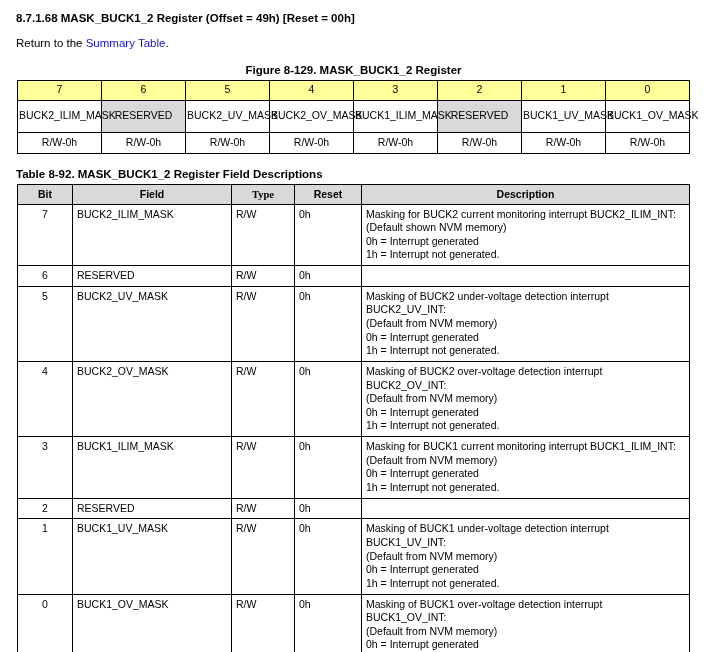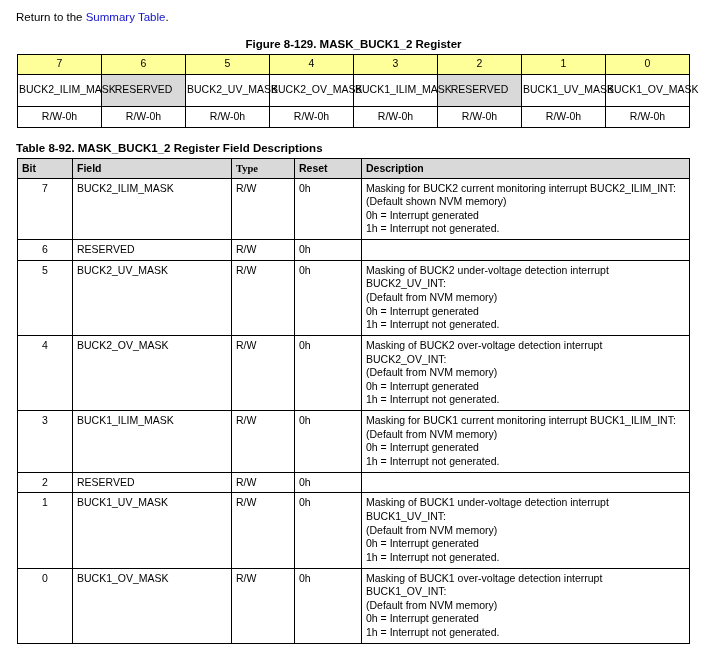--- a/index.html
+++ b/index.html
@@ -76,21 +76,21 @@
     border-collapse: collapse;
     width: 673px;
     margin: 0 auto;
     table-layout: fixed;
   }
   .desc-table th {
     background: #d9d9d9;
     border: 1px solid #000000;
     font-size: 10.5px;
     font-weight: bold;
-    text-align: left;
+    text-align: center;
     padding: 2px 4px;
     height: 15px;
   }
   .desc-table td {
     border: 1px solid #000000;
     font-size: 10.5px;
     vertical-align: top;
     padding: 3px 4px;
     line-height: 1.3;
   }
@@ -103,20 +103,24 @@
   .col-bit { width: 46px; }
   .col-field { width: 150px; }
   .col-type { width: 54px; font-family: Liberation Serif, serif; }
   .col-reset { width: 58px; }
 </style>
 </head>
 <body>
 
 <div class="page">
 
+  <div class="section-title">
+    <span>8.7.1.68</span>
+    <span>MASK_BUCK1_2 Register (Offset = 49h) [Reset = 00h]</span>
+  </div>
 
 
   <p class="para">
     <span>Return to the </span><a class="link" href="#">Summary Table</a><span>.</span>
   </p>
 
   <div class="fig-title">Figure 8-129. MASK_BUCK1_2 Register</div>
 
   <table class="reg-table">
     <tbody>

